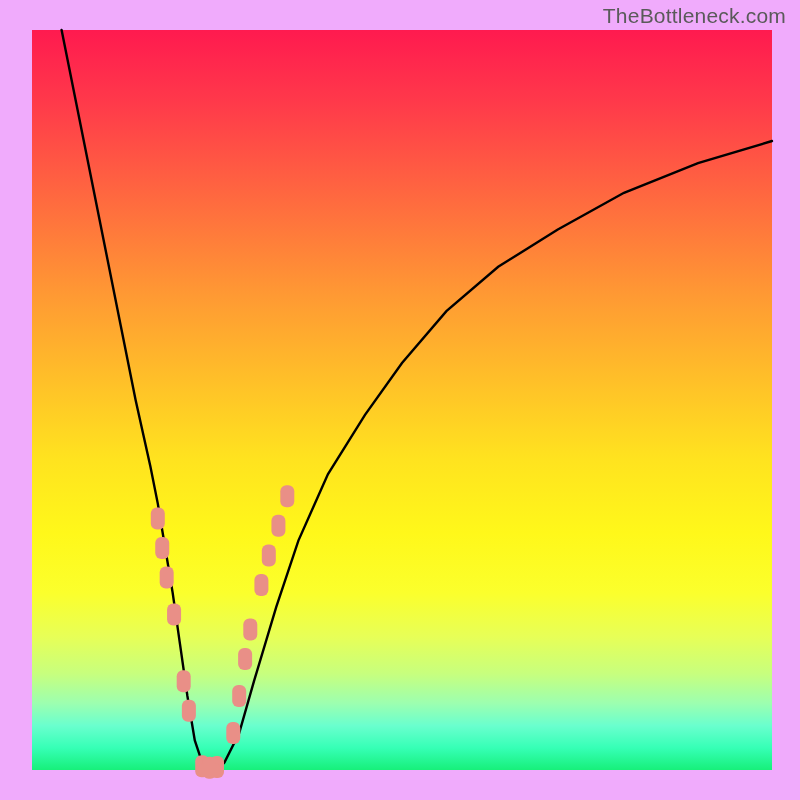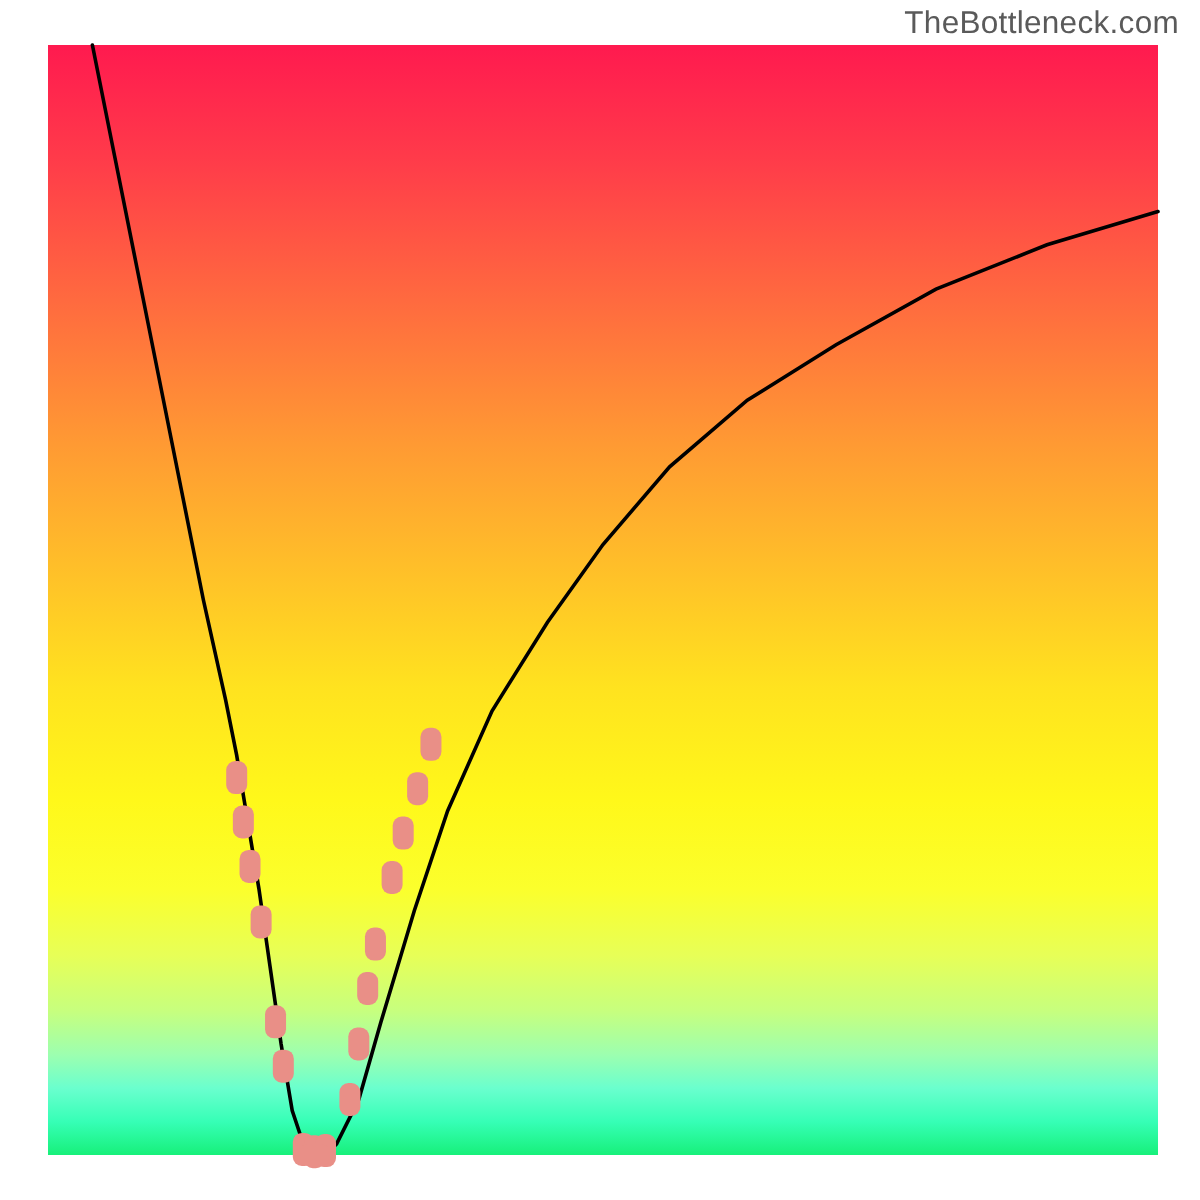--- a/index.html
+++ b/index.html
@@ -10,21 +10,21 @@
     overflow: hidden;
     background: #000;
     font-family: Arial, Helvetica, sans-serif;
   }
   .frame {
     position: absolute;
     left: 0;
     top: 0;
     width: 800px;
     height: 800px;
-    background: #ffffff;
+    background: #f0abfc;
   }
   .plot-area {
     position: absolute;
     background: linear-gradient(to bottom,
       #ff1a4f 0%,
       #ff3a4a 10%,
       #ff6a3f 23%,
       #ff9a33 36%,
       #ffc228 48%,
       #ffe31f 58%,

